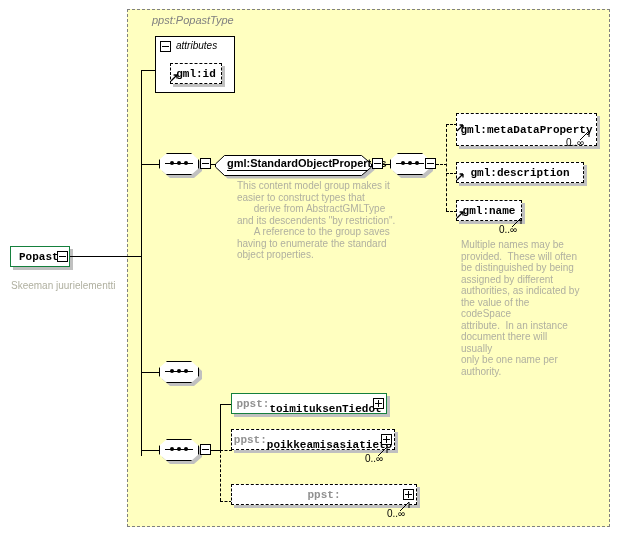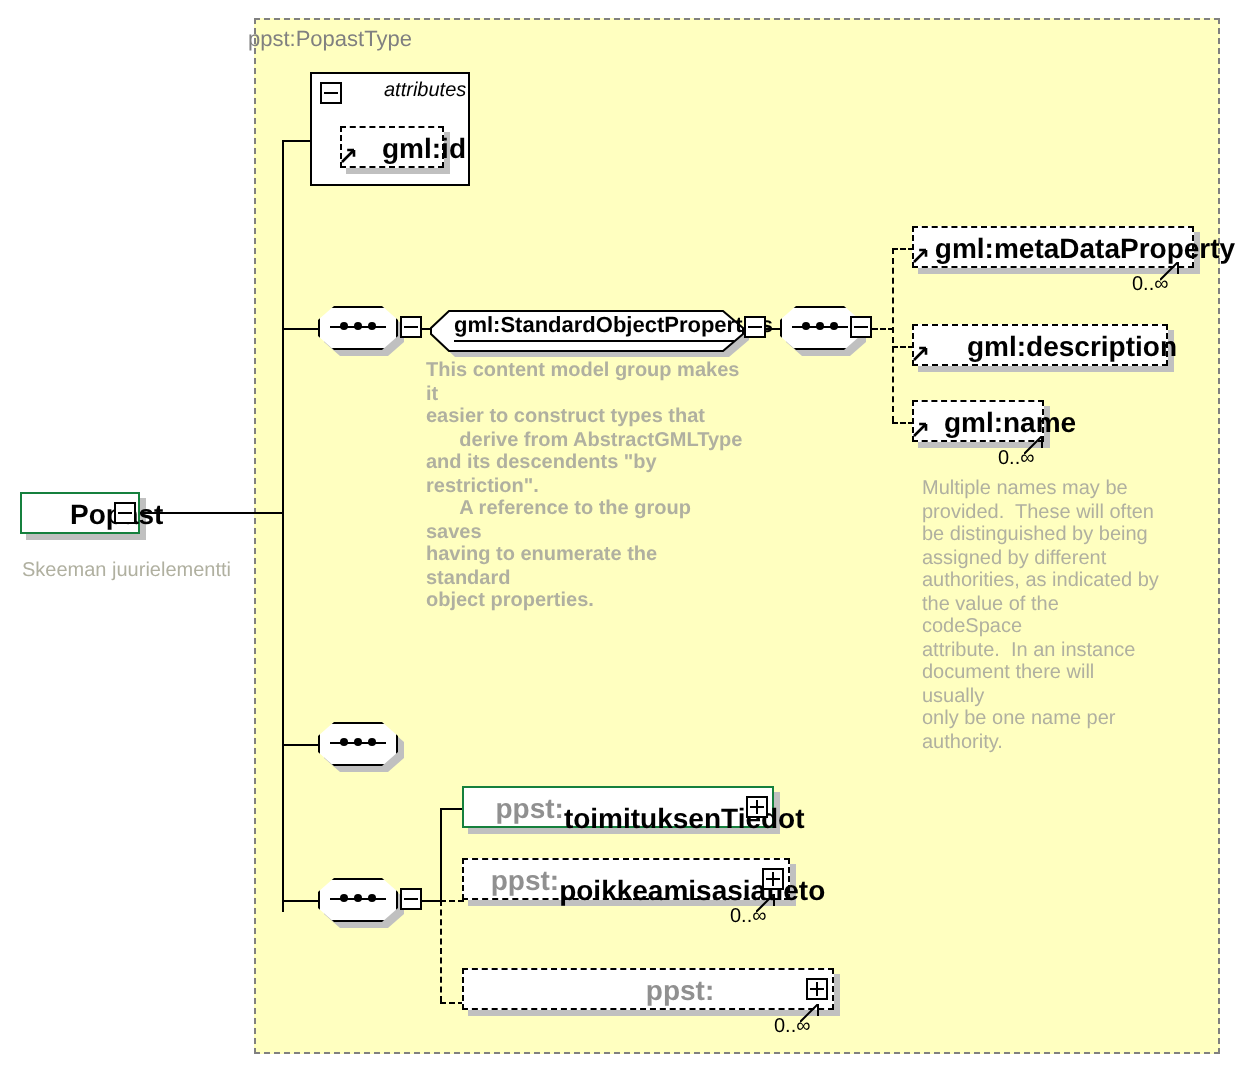--- a/index.html
+++ b/index.html
@@ -10,39 +10,39 @@
   }
   .abs{position:absolute;}
 
   
   #type-container{
     left:127px;top:9px;width:483px;height:518px;
     background:#ffffc0;border:1px dashed #808080;
     box-sizing:border-box;
   }
   #type-title{
-    left:124px;top:14px;font-size:11px;color:#808080;
-    letter-spacing:0px;white-space:nowrap;
+    left:152px;top:14px;font-size:11px;color:#808080;
+    letter-spacing:0px;white-space:nowrap;font-style:italic;
   }
 
   
   .solid-box{
     background:#ffffff;border:1px solid #15803d;
     box-sizing:border-box;
     box-shadow:3px 3px 0 0 #c0c0c0;
   }
   .dashed-box{
     background:#ffffff;border:1px dashed #000000;
     box-sizing:border-box;
     box-shadow:3px 3px 0 0 #c0c0c0;
   }
   .box-label{
-    position:absolute;left:16px;top:0;width:100%;height:100%;
+    position:absolute;left:0;top:0;width:100%;height:100%;
     display:flex;align-items:center;justify-content:center;
-    font-size:14px;font-weight:bold;color:#000000;white-space:nowrap;
+    font-size:11px;font-weight:bold;color:#000000;white-space:nowrap;font-family:Liberation Mono, monospace;
   }
   .prefix{color:#909090;font-weight:bold;}
   .nm{color:#000;font-weight:bold;margin-top:11px;}
 
   
   .pm{
     position:absolute;width:11px;height:11px;background:#ffffff;
     border:1px solid #000000;box-sizing:border-box;
   }
   .pm:before{
@@ -124,21 +124,21 @@
 <div class="annot" id="root-annot">Skeeman juurielementti</div>
 
 <div class="hline" style="left:70px;top:256px;width:71px;"></div>
 
 <div class="vline" style="left:141px;top:70px;height:186px;"></div>
 <div class="vline" style="left:141px;top:256px;height:200px;"></div>
 
 <div class="hline" style="left:141px;top:70px;width:15px;"></div>
 
 <div class="abs" id="attributes-panel">
-  <div class="abs" id="attributes-label" style="left:36px;top:3px;">attributes</div>
+  <div class="abs" id="attributes-label" style="left:20px;top:3px;">attributes</div>
 </div>
 <div class="pm" id="attributes-toggle"></div>
 
 <div class="abs dashed-box" style="left:170px;top:63px;width:52px;height:21px;">
   <div class="box-label">gml:id</div>
 </div>
 <svg class="refarrow" style="left:170px;top:73px;" viewBox="0 0 9 9">
   <path d="M1 8 L7 2 M7 2 L3.6 2 M7 2 L7 5.4" stroke="#000" stroke-width="1.3" fill="none"></path>
 </svg>
 
@@ -159,21 +159,21 @@
 <div class="abs" style="left:213px;top:152px;width:160px;height:23px;">
   <svg style="position:absolute;left:0;top:0;" width="166" height="29" viewBox="0 0 166 29">
     <path d="M11.5 3.5 L148.5 3.5 L158.5 12 L158.5 15 L148.5 23.5 L11.5 23.5 L2.5 15 L2.5 12 Z" fill="#c0c0c0" transform="translate(3,3)"></path>
     <path d="M11.5 3.5 L148.5 3.5 L158.5 12 L158.5 15 L148.5 23.5 L11.5 23.5 L2.5 15 L2.5 12 Z" fill="#ffffff" stroke="#000000" stroke-width="1"></path>
   </svg>
   <div style="position:absolute;left:14px;top:5px;width:140px;text-align:center;font-size:11px;font-weight:bold;color:#000;white-space:nowrap;">gml:StandardObjectProperties</div>
   <div style="position:absolute;left:14px;top:18px;width:140px;height:1px;background:#000;"></div>
 </div>
 <div class="pm" style="left:372px;top:158px;"></div>
 
-<div class="annot" style="left:213px;top:180px;width:160px;font-weight:bold;">This content model group makes it
+<div class="annot" style="left:237px;top:180px;width:160px;">This content model group makes it
 easier to construct types that
       derive from AbstractGMLType
 and its descendents "by restriction".
       A reference to the group saves
 having to enumerate the standard
 object properties.</div>
 
 <div class="hline" style="left:383px;top:164px;width:8px;"></div>
 
 <div class="seq" style="left:390px;top:153px;">
@@ -185,21 +185,21 @@
     <div class="d d3"></div>
 </div>
 <div class="pm" style="left:425px;top:158px;"></div>
 
 <div class="hdash" style="left:436px;top:164px;width:11px;"></div>
 <div class="vdash" style="left:446px;top:124px;height:87px;"></div>
 <div class="hdash" style="left:446px;top:124px;width:11px;"></div>
 <div class="hdash" style="left:446px;top:173px;width:11px;"></div>
 <div class="hdash" style="left:446px;top:211px;width:11px;"></div>
 
-<div class="abs dashed-box" style="left:456px;top:113px;width:141px;height:21px;">
+<div class="abs dashed-box" style="left:456px;top:113px;width:141px;height:33px;">
   <div class="box-label">gml:metaDataProperty</div>
 </div>
 <svg class="refarrow" style="left:456px;top:123px;" viewBox="0 0 9 9">
   <path d="M1 8 L7 2 M7 2 L3.6 2 M7 2 L7 5.4" stroke="#000" stroke-width="1.3" fill="none"></path>
 </svg>
 <svg style="position:absolute;left:580px;top:131px;" width="14" height="10" viewBox="0 0 14 10">
   <path d="M0 9 L9 0 M9 0 L9 6" stroke="#000" stroke-width="1" fill="none"></path>
 </svg>
 <div class="occurs" style="left:566px;top:137px;">0..∞</div>
 

